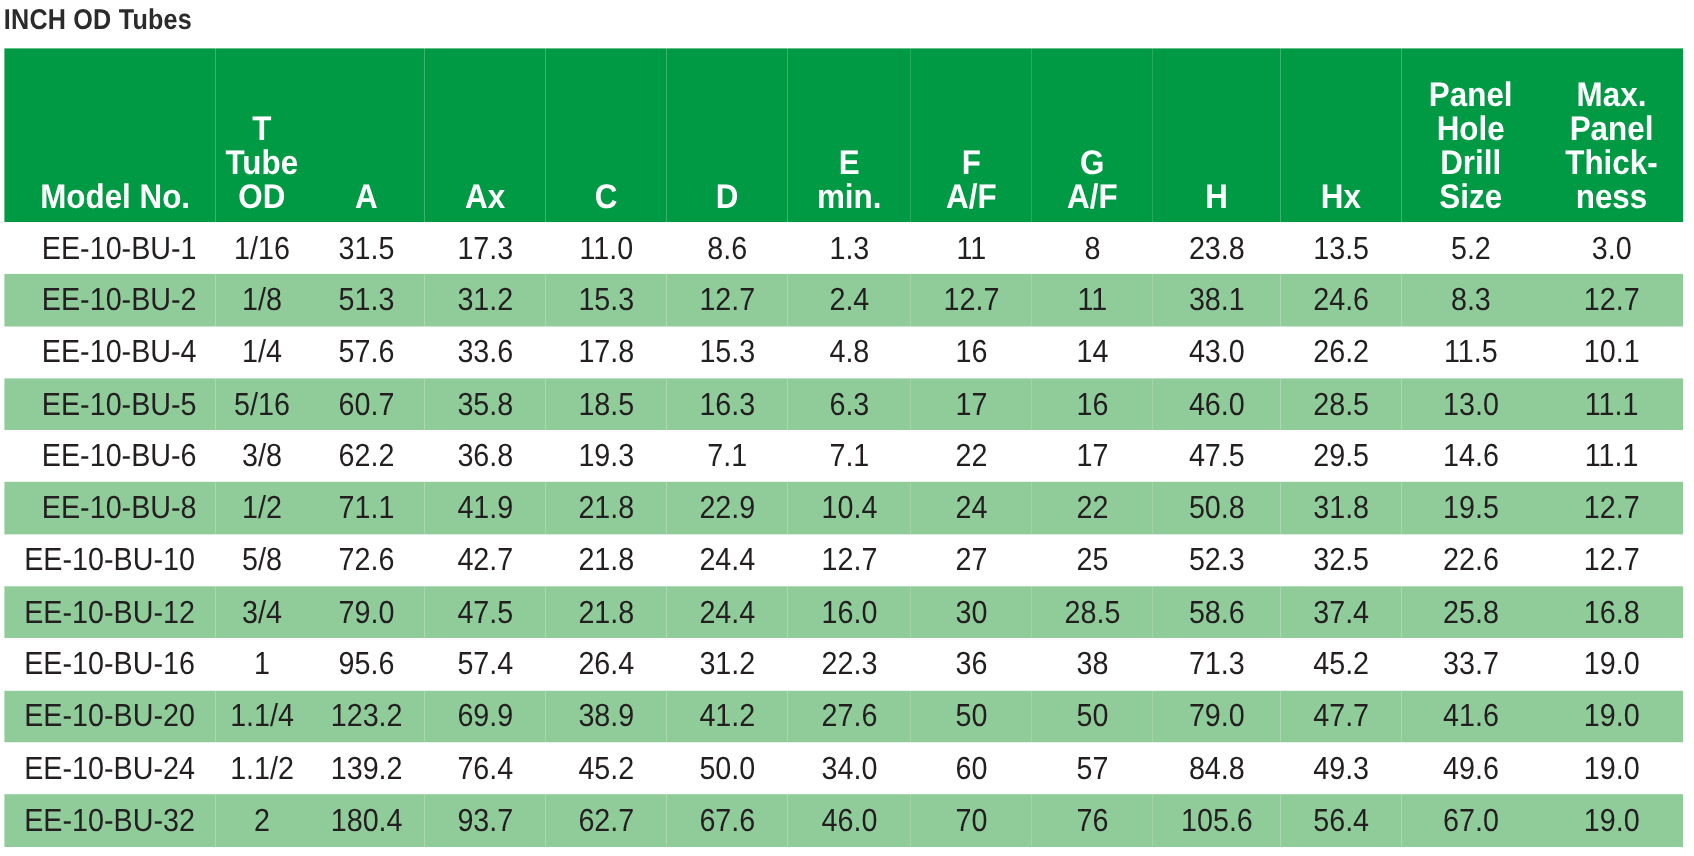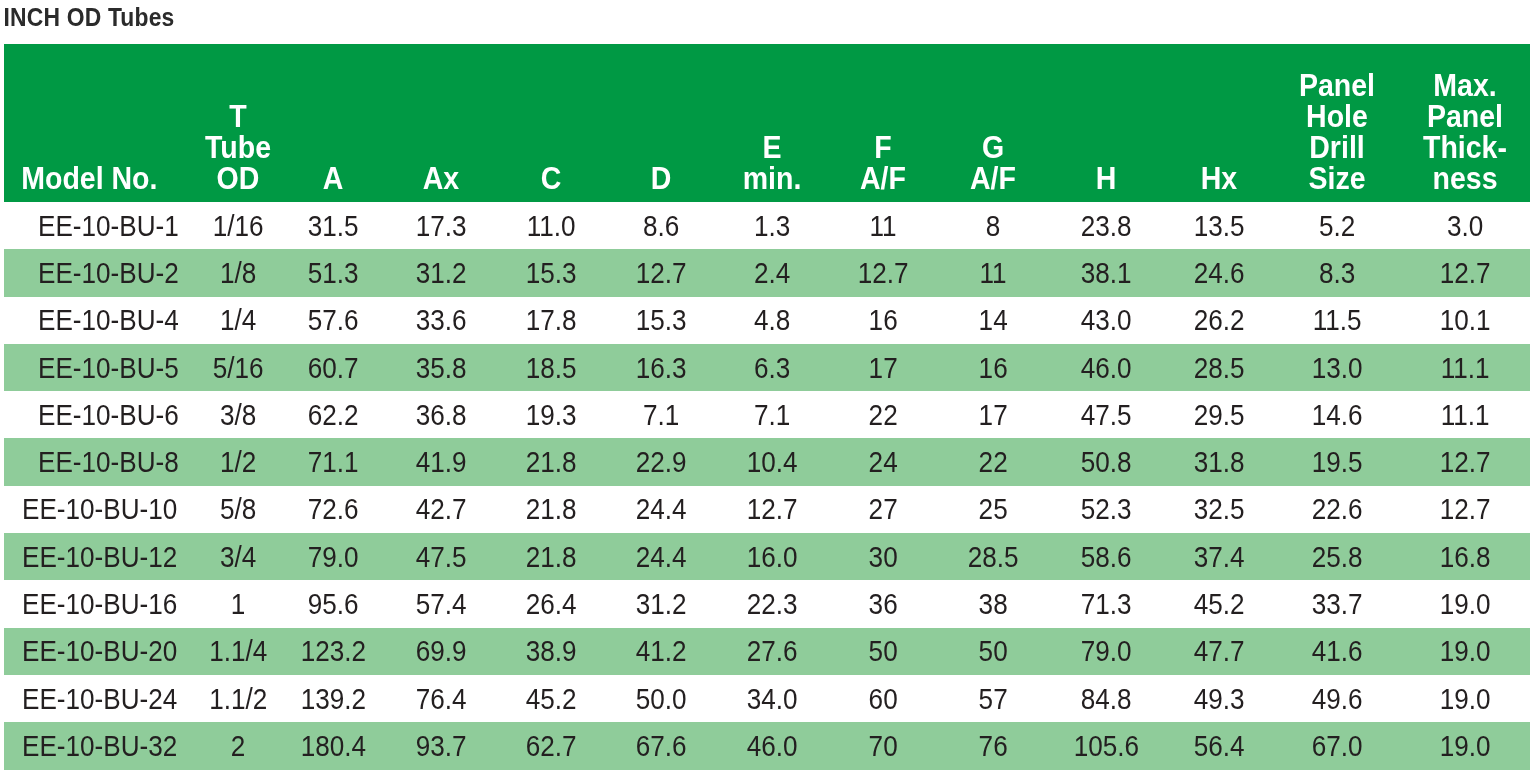--- a/index.html
+++ b/index.html
@@ -55,21 +55,21 @@
     vertical-align: bottom;
     text-align: center;
     padding: 10px 2px 8px 2px;
     height: 158px;
     box-sizing: border-box;
     border: 0;
     white-space: pre-line;
   }
   table.spec thead th.col-model {
     text-align: left;
-    padding-left: 10px;
+    padding-left: 26px;
   }
   table.spec thead th .hline {
     display: block;
     transform: scaleX(0.92);
   }
   table.spec tbody td {
     font-family: "Liberation Sans Narrow", "Liberation Sans", sans-serif;
     font-weight: normal;
     font-size: 29px;
     line-height: 30px;

